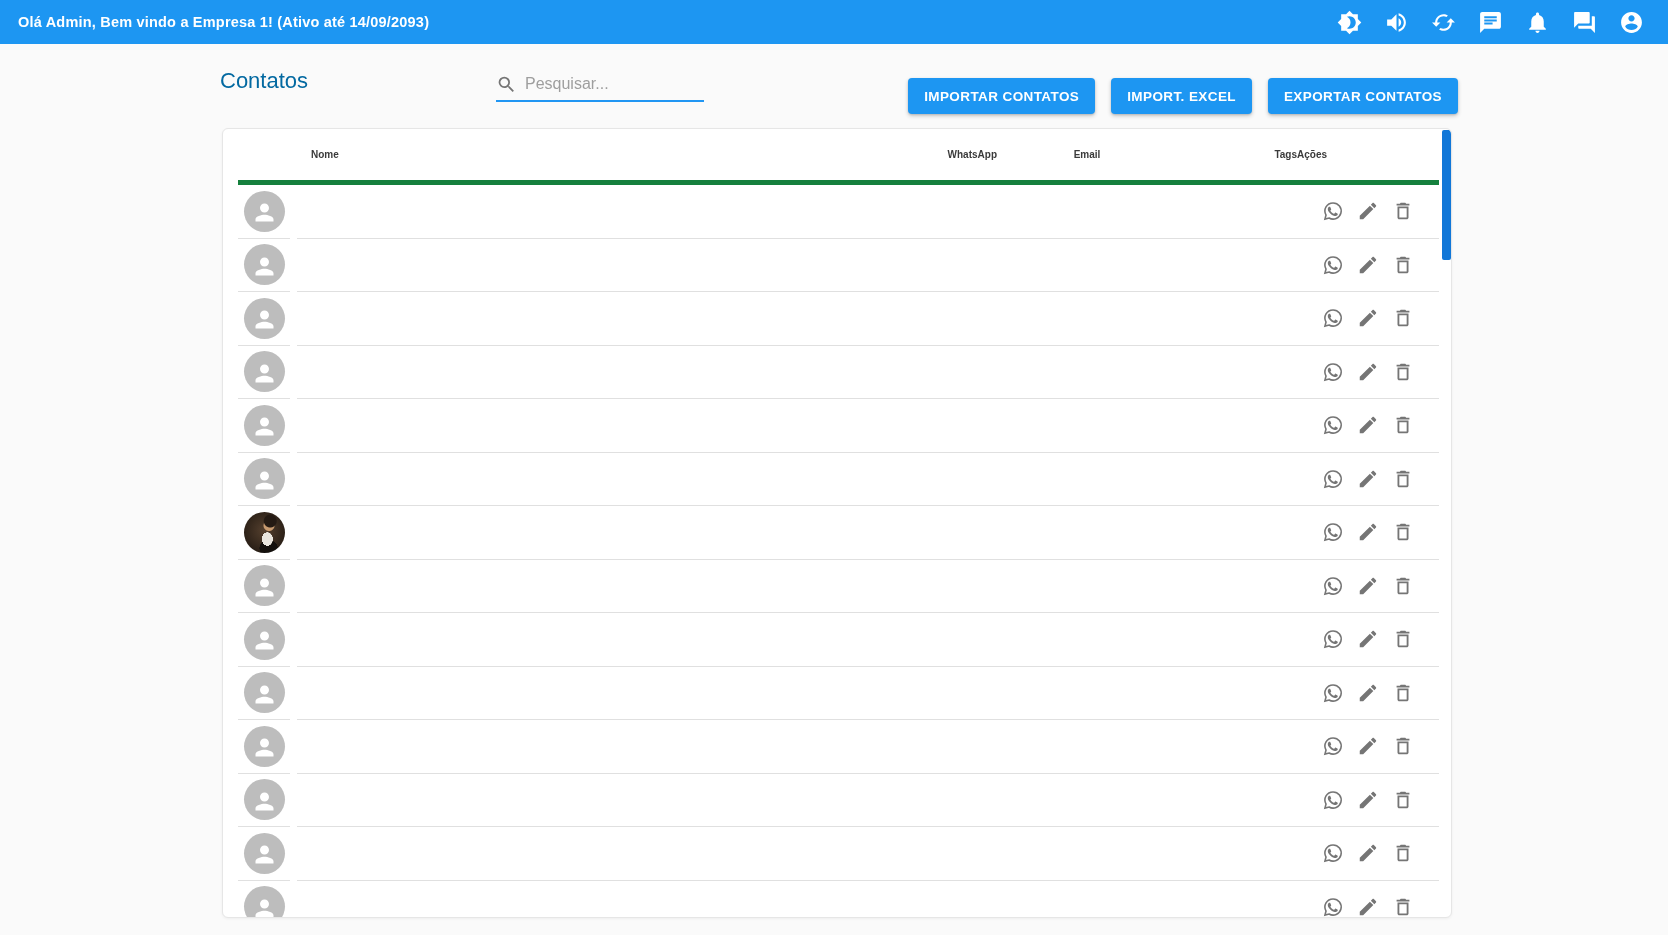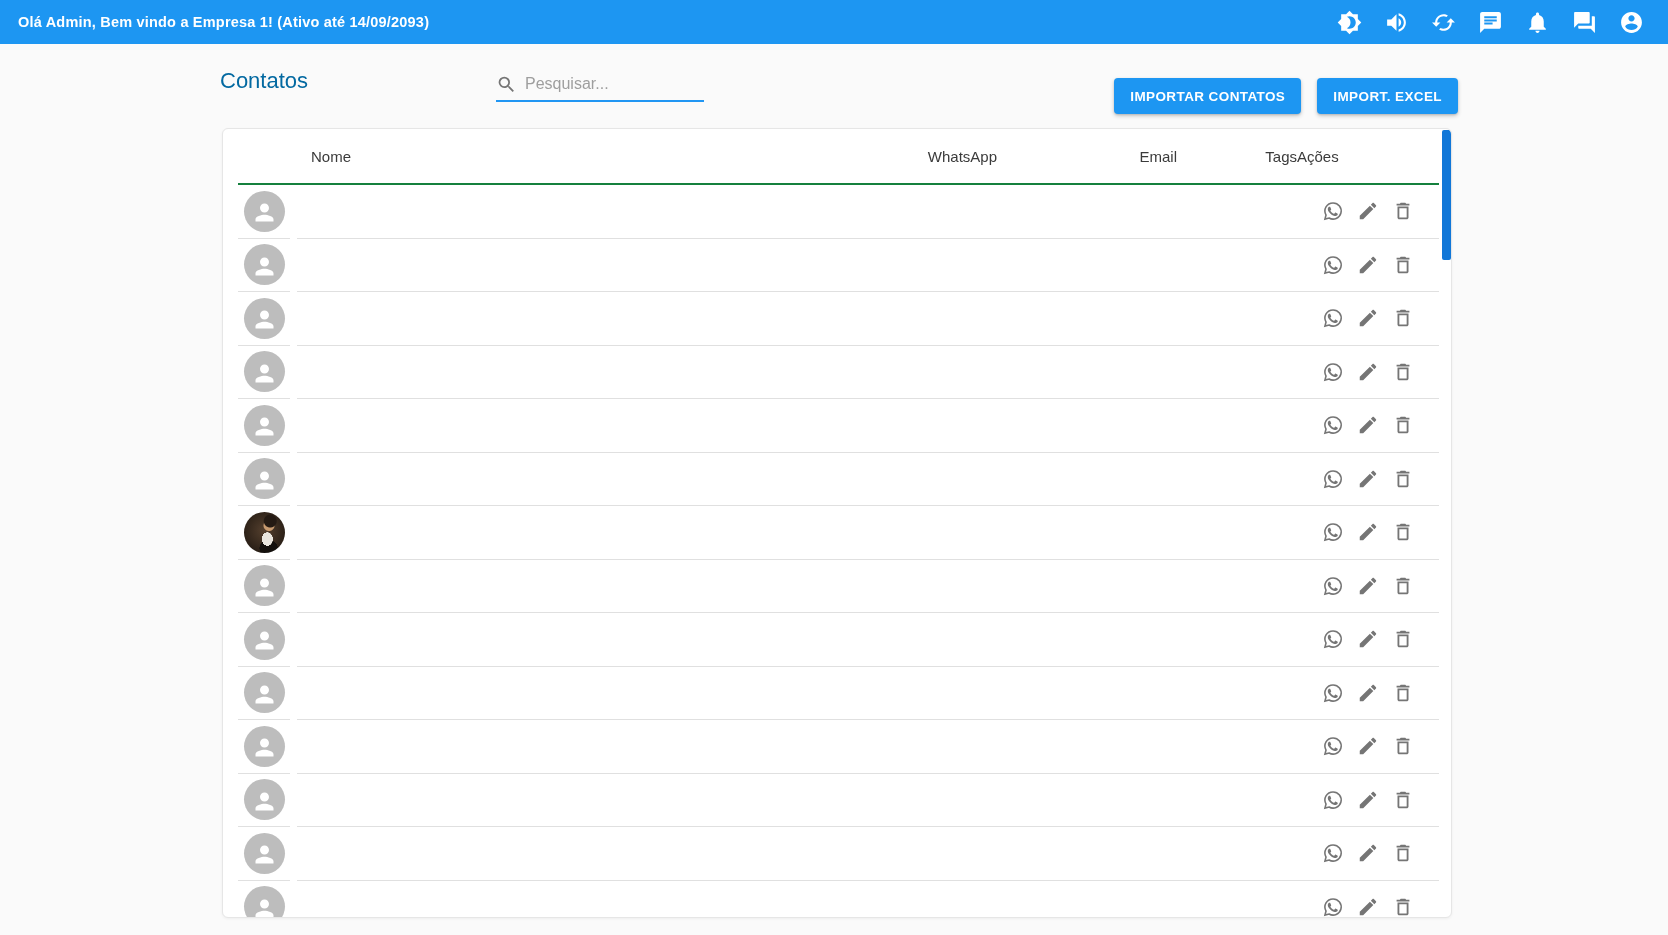--- a/index.html
+++ b/index.html
@@ -29,25 +29,25 @@
     border-radius:4px; font-family:inherit; font-size:13.5px; font-weight:700; letter-spacing:.4px;
     box-shadow:0 2px 4px rgba(0,0,0,.2), 0 1px 2px rgba(0,0,0,.12); cursor:pointer; white-space:nowrap; }
 
   
   .card { position:absolute; left:222px; top:128px; width:1230px; height:790px; background:#fff;
     border:1px solid #e6e6e6; border-radius:6px; box-shadow:0 1px 3px rgba(0,0,0,.05); overflow:hidden; }
   .scroll-thumb { position:absolute; top:1px; right:0; width:9px; height:130px;
     background:#1177d8; border-radius:2px; z-index:5; }
 
   .thead-row { margin:0 12px 0 15px; height:56px; display:flex; align-items:center;
-    border-bottom:2px solid #15803d; font-size:15px; font-weight:400; color:#3b3b3b; }
+    border-bottom:5px solid #15803d; font-size:10px; font-weight:700; color:#3b3b3b; }
   .th-spacer { width:59px; flex:none; }
   .col-name   { width:420px; flex:none; padding-left:14px; text-align:left; }
   .col-wa     { width:280px; flex:none; text-align:right; }
-  .col-email  { width:180px; flex:none; text-align:right; }
+  .col-email  { width:180px; flex:none; text-align:center; }
   .col-tags   { width:120px; flex:none; text-align:right; }
   .col-actions{ flex:1; text-align:left; }
 
   .trow { height:53.5px; padding-left:15px; padding-right:12px; display:flex; align-items:stretch; }
   .cell-avatar { width:52px; flex:none; display:flex; align-items:center; justify-content:center;
     border-bottom:1px solid #e0e0e0; }
   .row-rest { flex:1; margin-left:7px; display:flex; align-items:center;
     border-bottom:1px solid #e0e0e0; font-size:14px; color:#424242; }
   .row-rest .col-actions { display:flex; align-items:center; justify-content:center; gap:9px; }
 
@@ -115,20 +115,21 @@
   <div class="search-wrap">
     <svg viewBox="0 0 24 24">
         <path d="M15.5 14h-.79l-.28-.27A6.47 6.47 0 0 0 16 9.5 6.5 6.5 0 1 0 9.5 16c1.61 0 3.09-.59 4.23-1.57l.27.28v.79l5 4.99L20.49 19l-4.99-5zm-6 0C7.01 14 5 11.99 5 9.5S7.01 5 9.5 5 14 7.01 14 9.5 11.99 14 9.5 14z"></path>
       </svg>
     <input class="search-input" type="text" placeholder="Pesquisar..." style="">
   </div>
 
   <div class="header-buttons">
     <button class="btn-primary">IMPORTAR CONTATOS</button>
     <button class="btn-primary">IMPORT. EXCEL</button>
+    <button class="btn-primary">EXPORTAR CONTATOS</button>
   </div>
 </section>
 
 <section class="card">
   <div class="scroll-thumb"></div>
 
   <div class="thead-row">
     <div class="th-spacer"></div>
     <div class="col-name">Nome</div>
     <div class="col-wa">WhatsApp</div>

